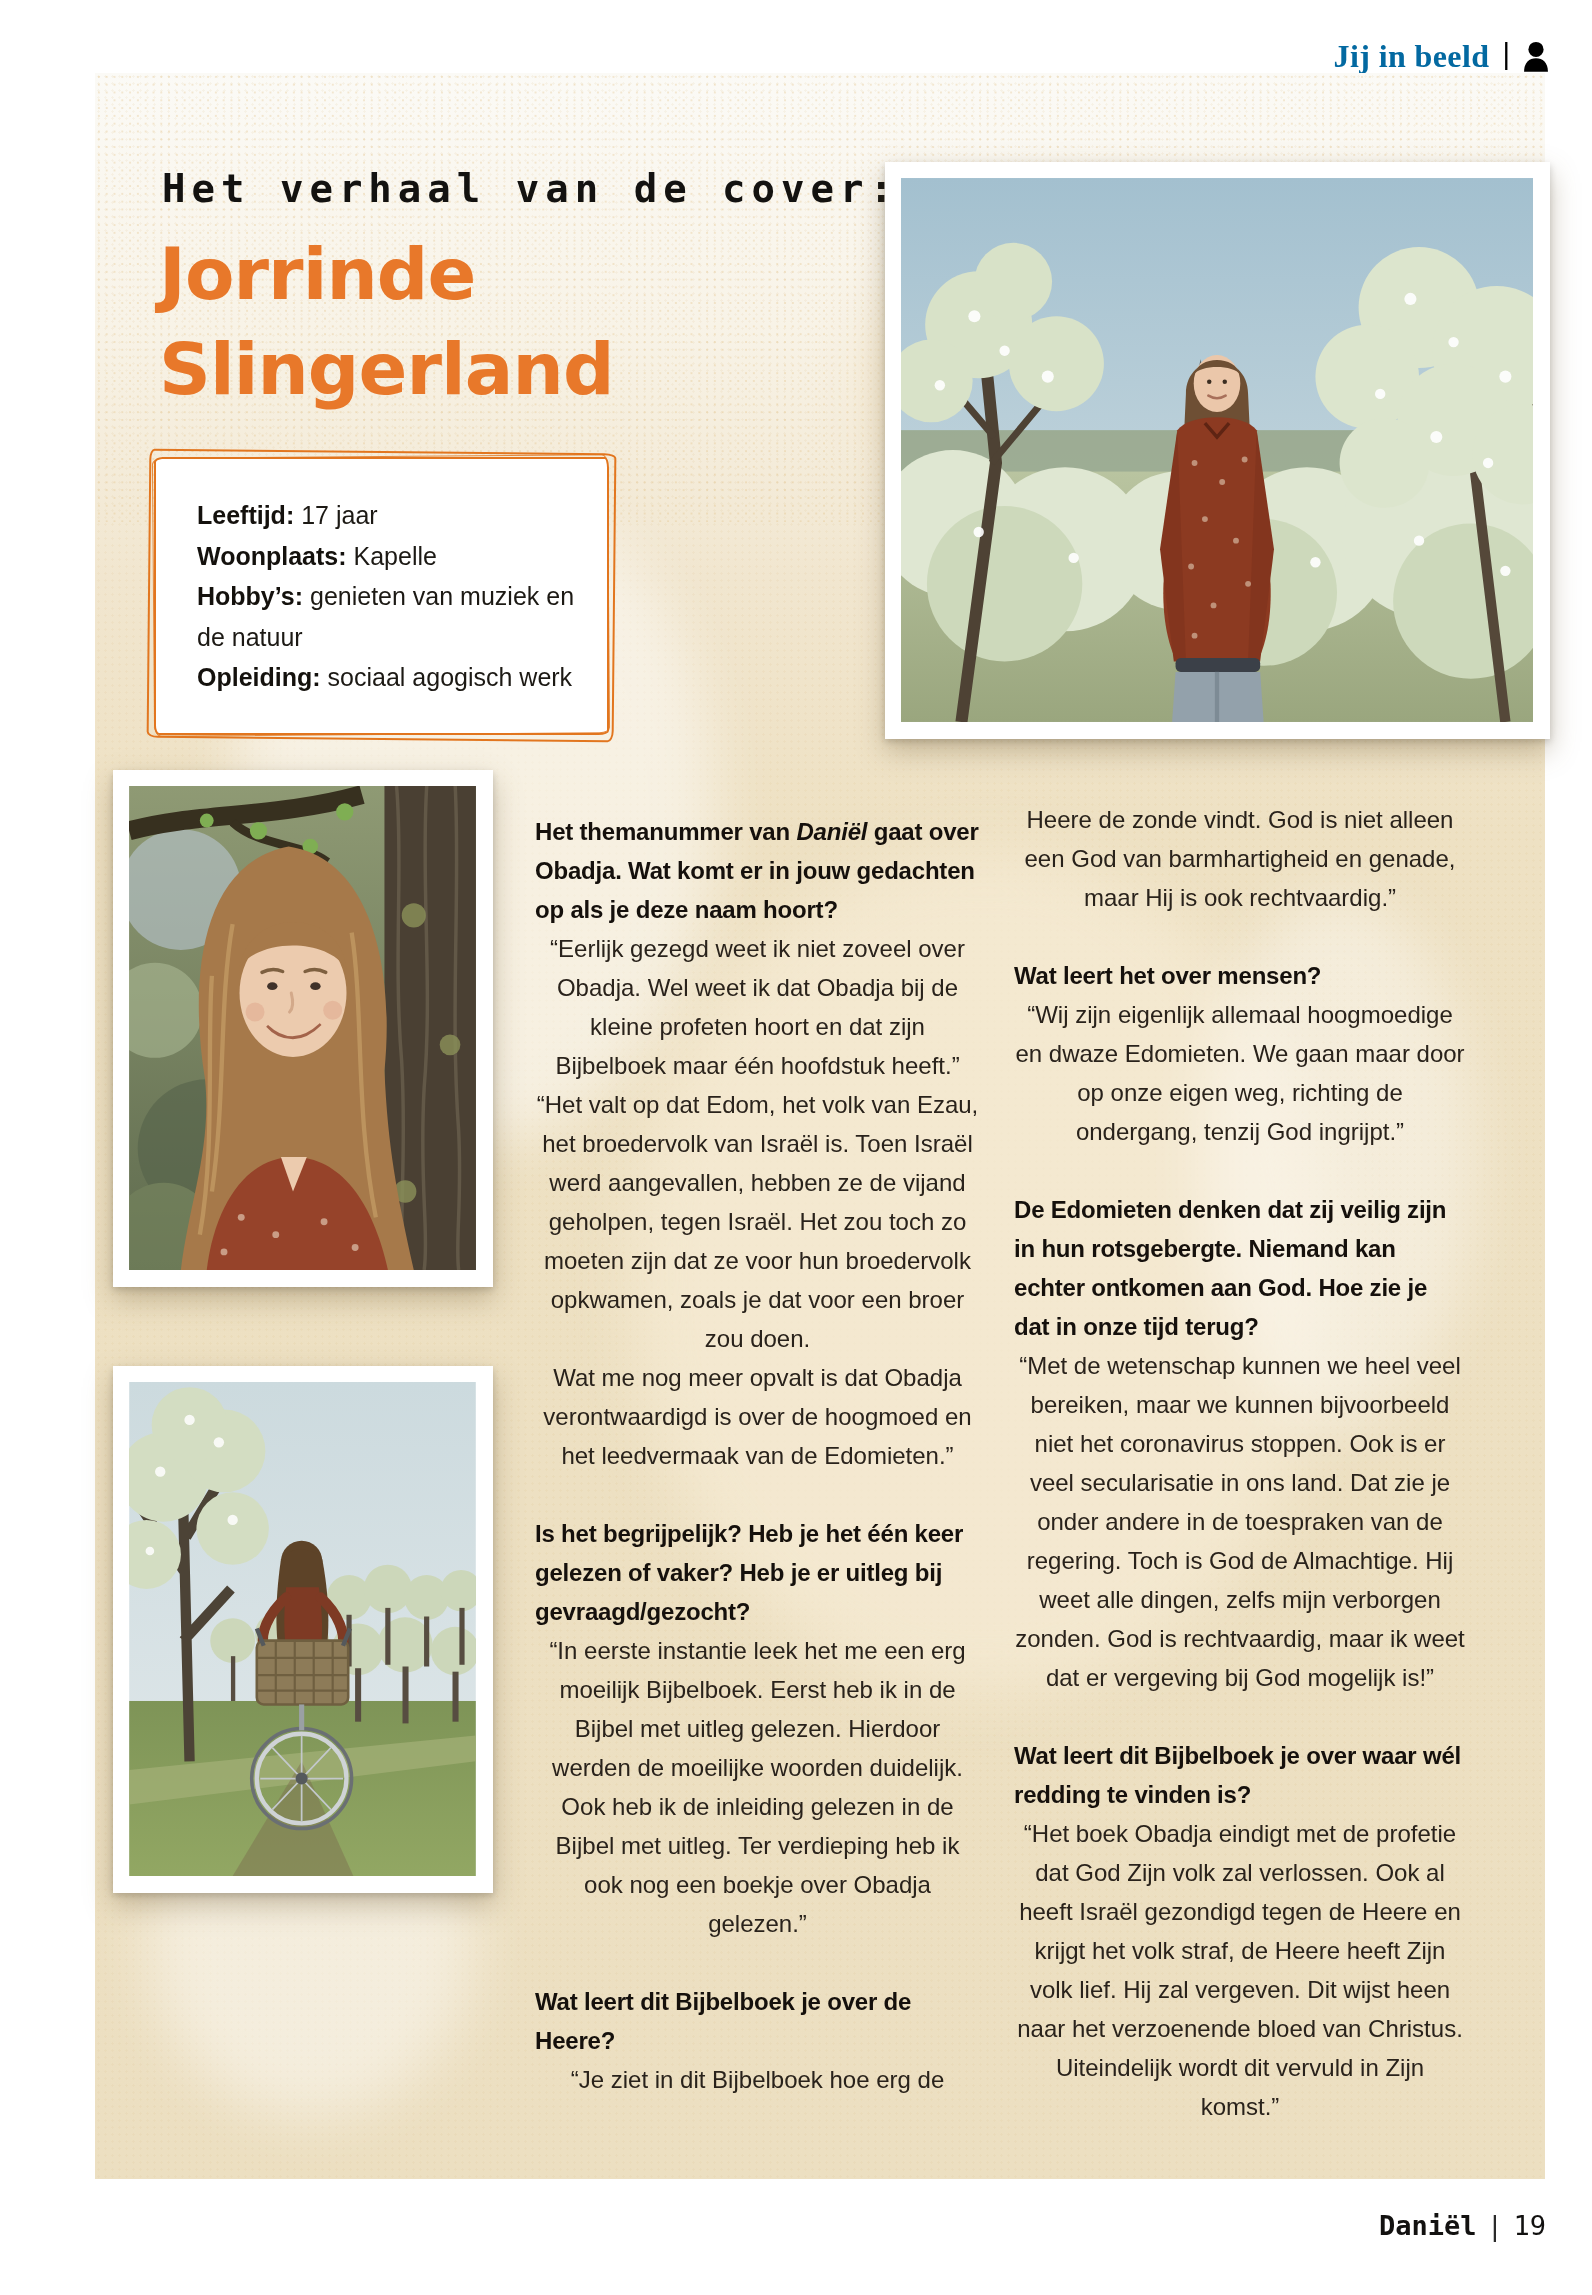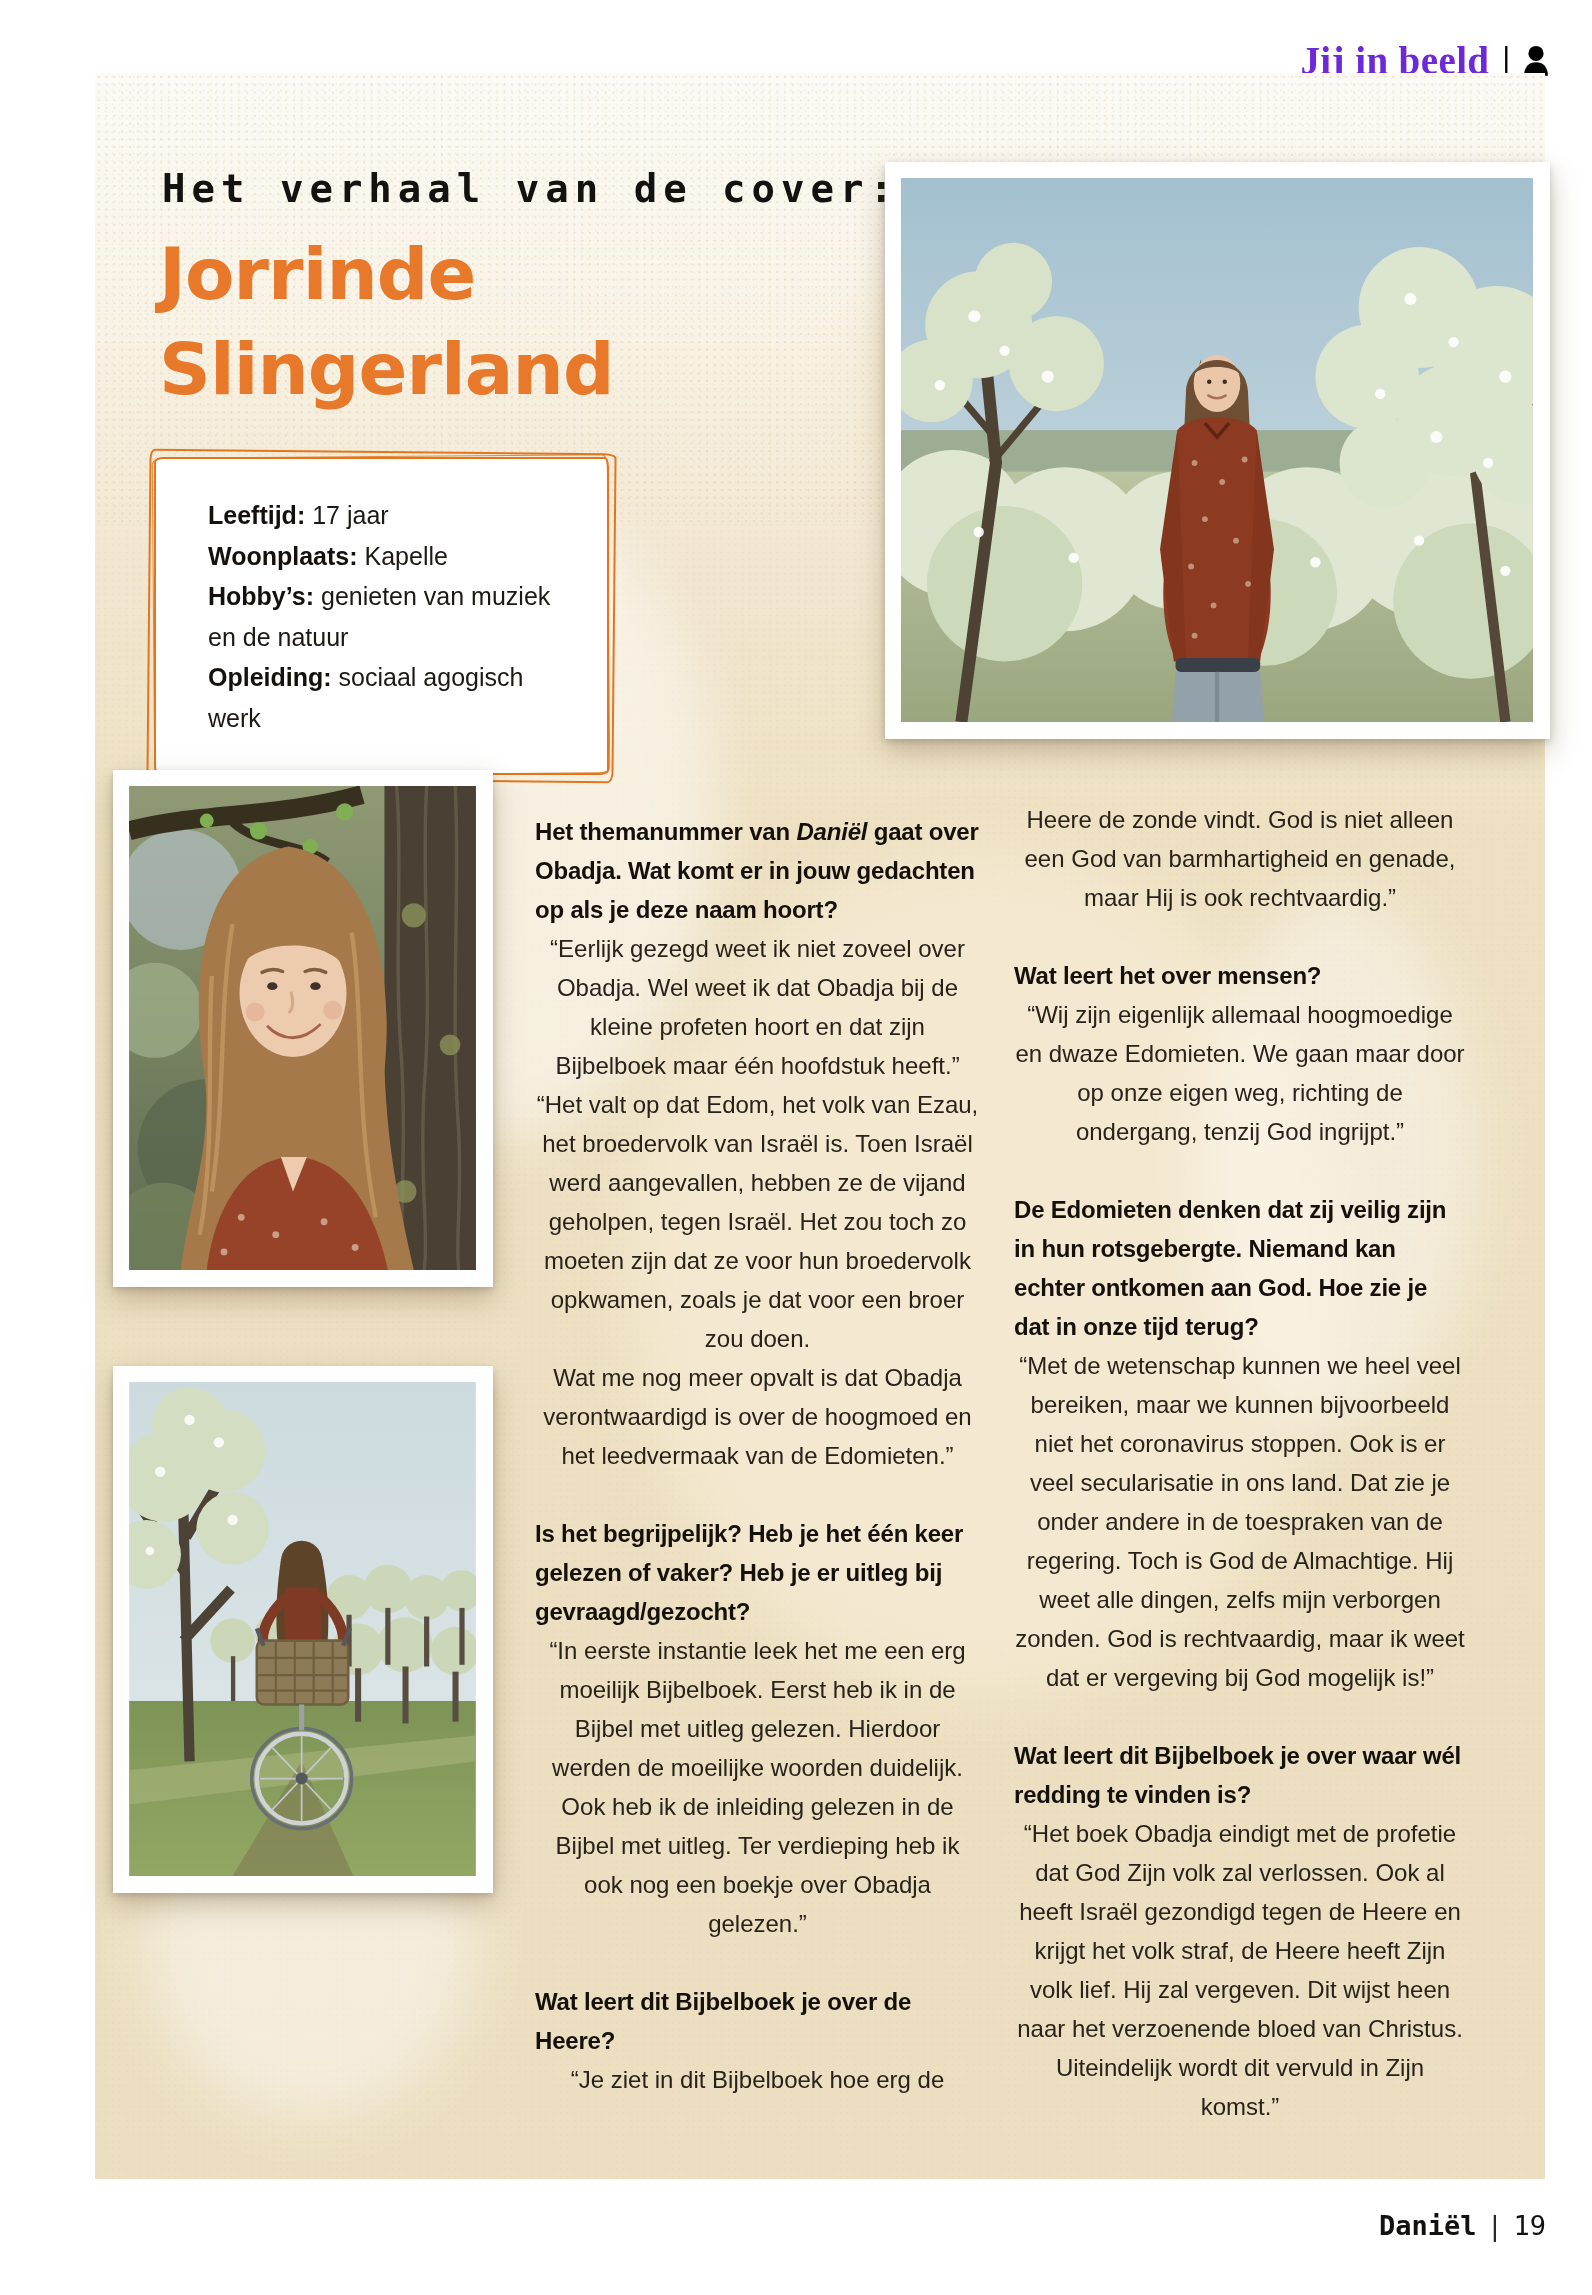--- a/index.html
+++ b/index.html
@@ -3,21 +3,21 @@
 <meta charset="utf-8">
 <style>
   * { margin:0; padding:0; box-sizing:border-box; }
   html,body { width:1592px; height:2295px; }
   body { background:#ffffff; font-family:"Liberation Sans", sans-serif; position:relative; overflow:hidden; }
 
   .page { position:absolute; inset:0; background:#ffffff; }
 
   
   .section-header { position:absolute; top:38px; right:43px; display:flex; align-items:center; gap:13px; }
-  .section-title { font-family:"Liberation Serif", serif; font-weight:700; font-size:39px; color:#6d28d9; letter-spacing:0.4px; }
+  .section-title { font-family:"Liberation Serif", serif; font-weight:700; font-size:32px; color:#0369a1; letter-spacing:0.4px; }
   .section-divider { font-size:29px; font-weight:400; color:#000; transform:translateY(-1.7px); }
   .person-icon svg { display:block; width:26px; height:31px; fill:#000; }
 
   
   .content-panel {
     position:absolute; left:95px; top:73px; width:1450px; height:2106px;
     background: linear-gradient(180deg,#fbfaf6 0%, #f8f3e7 12%, #f1e6cf 24%, #eee1c3 36%, #ecdfc1 100%);
   }
   .dots-top { position:absolute; left:0; top:0; width:100%; height:449px;
     background-image: radial-gradient(rgba(224,186,122,.30) 1.3px, rgba(0,0,0,0) 1.4px);
@@ -35,21 +35,21 @@
   
   .kicker { position:absolute; left:67px; top:93px;
     font-family:"DejaVu Sans Mono", monospace; font-weight:700; font-size:39px;
     letter-spacing:6px; color:#131210; }
   .cover-name { position:absolute; left:64px; top:154px; width:621px;
     font-family:"DejaVu Sans", sans-serif; font-weight:800; font-size:72px; line-height:1.32;
     color:#e8782a; letter-spacing:-0.9px; }
 
   
   .info-box { position:absolute; left:59px; top:384px; width:455px;
-    background:#ffffff; padding:36px 26px 35px 52px;
+    background:#ffffff; padding:36px 26px 35px 41px;
     border:2.6px solid #e2761f; border-radius:8.6px 4.3px 10.4px 5.2px / 5.2px 10.4px 4.3px 9.5px; }
   .info-box::before { content:""; position:absolute; inset:-7.8px;
     border:2.6px solid #e2761f; border-radius:5.2px 12px 6px 11.2px / 10.4px 5.2px 11.2px 6px;
     transform:rotate(.55deg); pointer-events:none; }
   .info-box::after { content:""; position:absolute; inset:-2.6px;
     border:1.7px solid #e2761f; border-radius:12px 6px 10.4px 7px / 7px 10.4px 6px 12px;
     transform:rotate(-.45deg); pointer-events:none; opacity:.85; }
   .info-row { font-size:25px; line-height:1.62; color:#1c1914; }
   .info-row b { font-weight:700; color:#14110d; }
 

